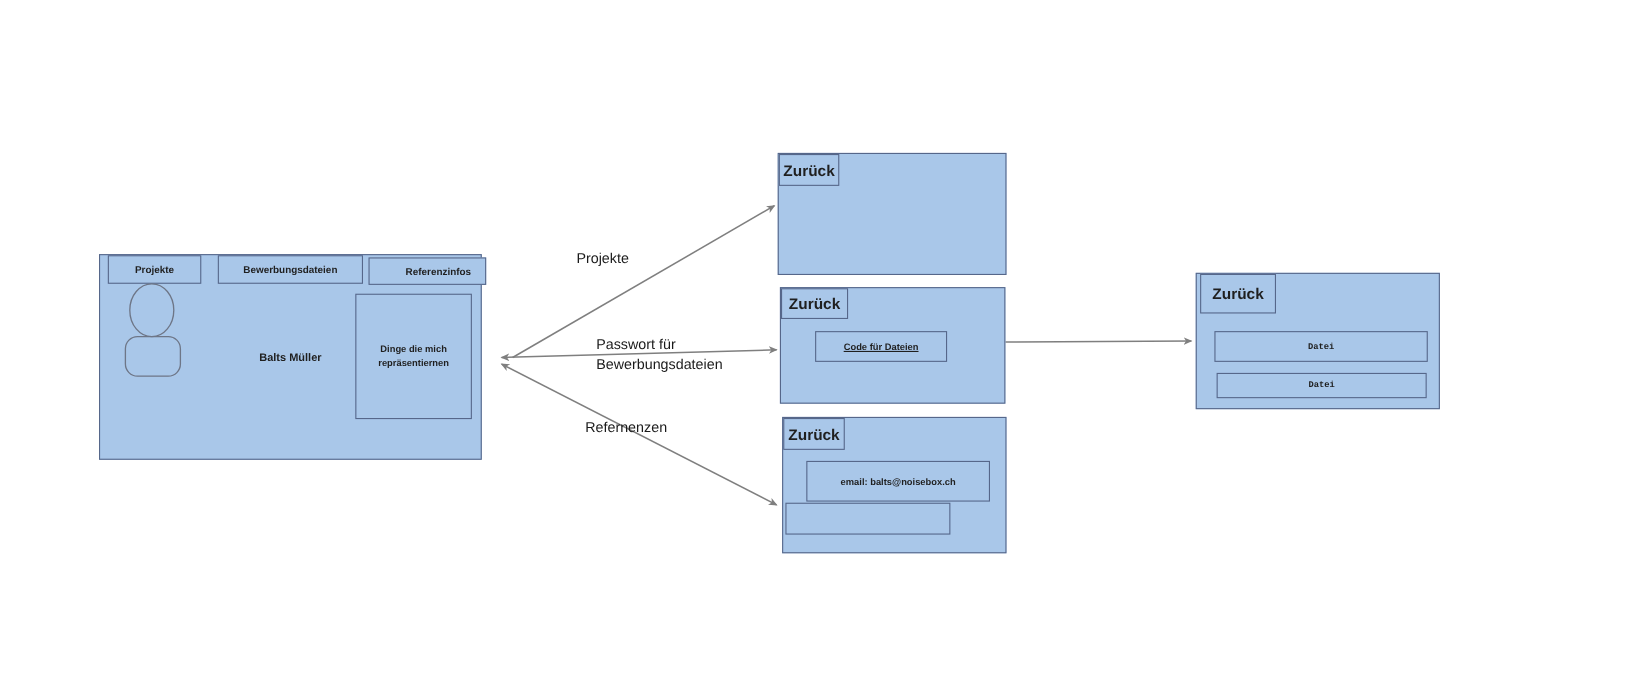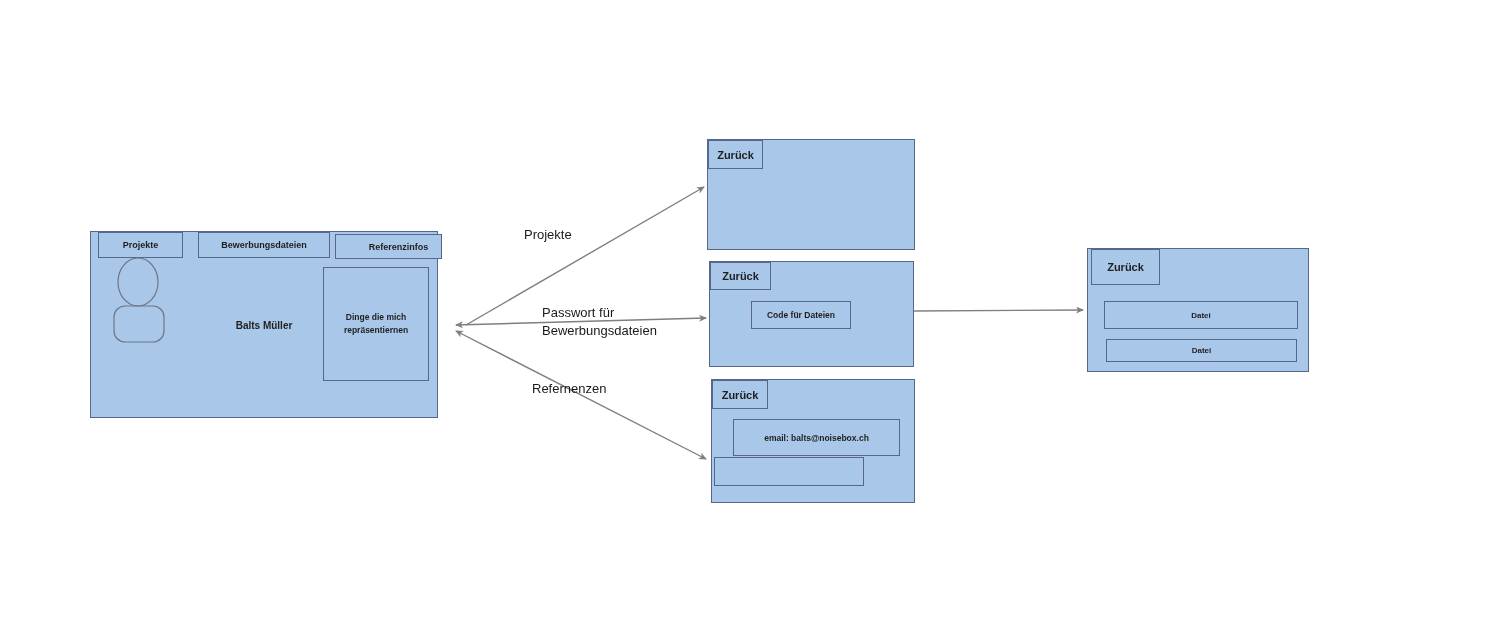--- a/index.html
+++ b/index.html
@@ -6,23 +6,23 @@
   html,body { background:#ffffff; }
   body { font-family:"Liberation Sans", sans-serif; }
   .canvas { position:relative; width:1494px; height:619px; background:var(--canvas-bg,#fff); overflow:hidden; }
 
   .panel { position:absolute; background:var(--box-fill,#a9c7e9); border:1px solid var(--box-border,#56678a); }
   .sub   { position:absolute; background:var(--box-fill,#a9c7e9); border:1px solid var(--box-border,#56678a);
            display:flex; align-items:center; justify-content:center;
            font-weight:bold; color:#1f1f1f; text-align:center; }
 
   .tab      { font-size:9px;   }
-  .backbtn  { font-size:11px;   }
+  .backbtn  { font-size:14px;   }
   .field    { font-size:8.5px; }
-  .file     { font-size:8px;   }
+  .file     { font-size:8px;font-family:Liberation Mono, monospace;   }
 
   .name-label { position:absolute; font-size:10px; font-weight:bold; color:#1f1f1f; text-align:center; }
   .dinge      { line-height:1.5; padding:4px 8px; font-size:8.5px; }
 
   .arrow-label { position:absolute; font-size:13px; color:#1a1a1a; line-height:18px; white-space:nowrap; }
 
   .arrows { position:absolute; left:0; top:0; width:1494px; height:619px; pointer-events:none; }
   .arrows line { stroke:var(--arrow-color,#7f7f7f); stroke-width:1.4; }
   .arrows marker path { fill:var(--arrow-color,#7f7f7f); }
 
@@ -35,21 +35,21 @@
   .tab-2            { left:107px; top:0;     width:132px; height:26px; }
   .tab-3            { left:244px; top:2px;   width:107px; height:25px;padding-left:20px; }
   .profile-name     { left:123px; top:88px;  width:100px; }
   .dinge-box        { left:232px; top:35px;  width:106px; height:114px; }
 
   .page-projekte    { left:707px; top:139px; width:208px; height:111px; }
   .page-projekte .backbtn  { left:0; top:0; width:55px; height:29px; }
 
   .page-passwort    { left:709px; top:261px; width:205px; height:106px; }
   .page-passwort .backbtn  { left:0; top:0; width:61px; height:28px; }
-  .code-field       { left:41px;  top:39px;  width:100px; height:28px; }
+  .code-field       { left:31px;  top:39px;  width:120px; height:28px;text-decoration:underline; }
 
   .page-referenzen  { left:711px; top:379px; width:204px; height:124px; }
   .page-referenzen .backbtn { left:0; top:0; width:56px; height:29px; }
   .email-field      { left:-2px;  top:39px;  width:167px; height:37px;margin-left:23px; }
   .empty-field      { left:2px;   top:77px;  width:150px; height:29px; }
 
   .page-datei       { left:1087px; top:248px; width:222px; height:124px; }
   .page-datei .backbtn { left:3px; top:0; width:69px; height:36px; }
   .file-1           { left:16px; top:52px; width:194px; height:28px; }
   .file-2           { left:18px; top:90px; width:191px; height:23px; }

